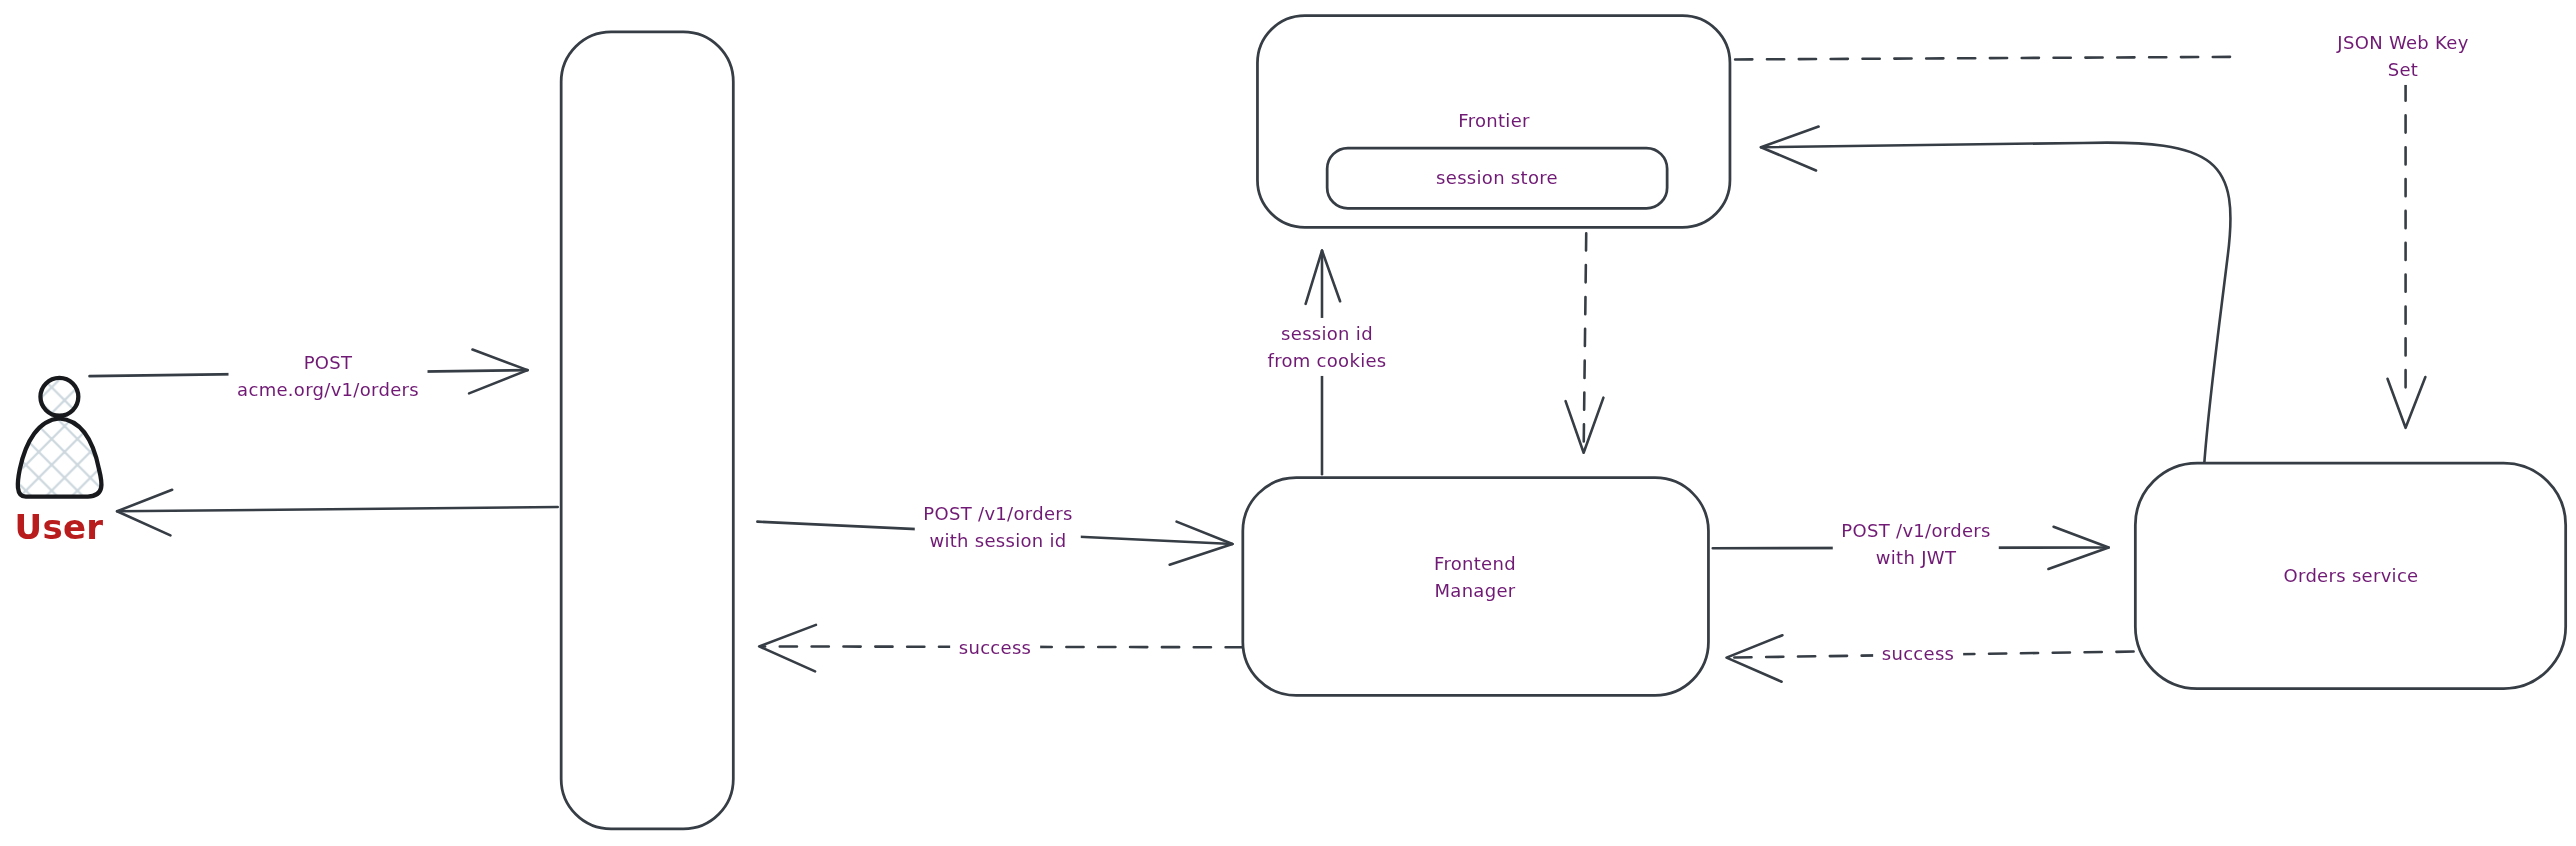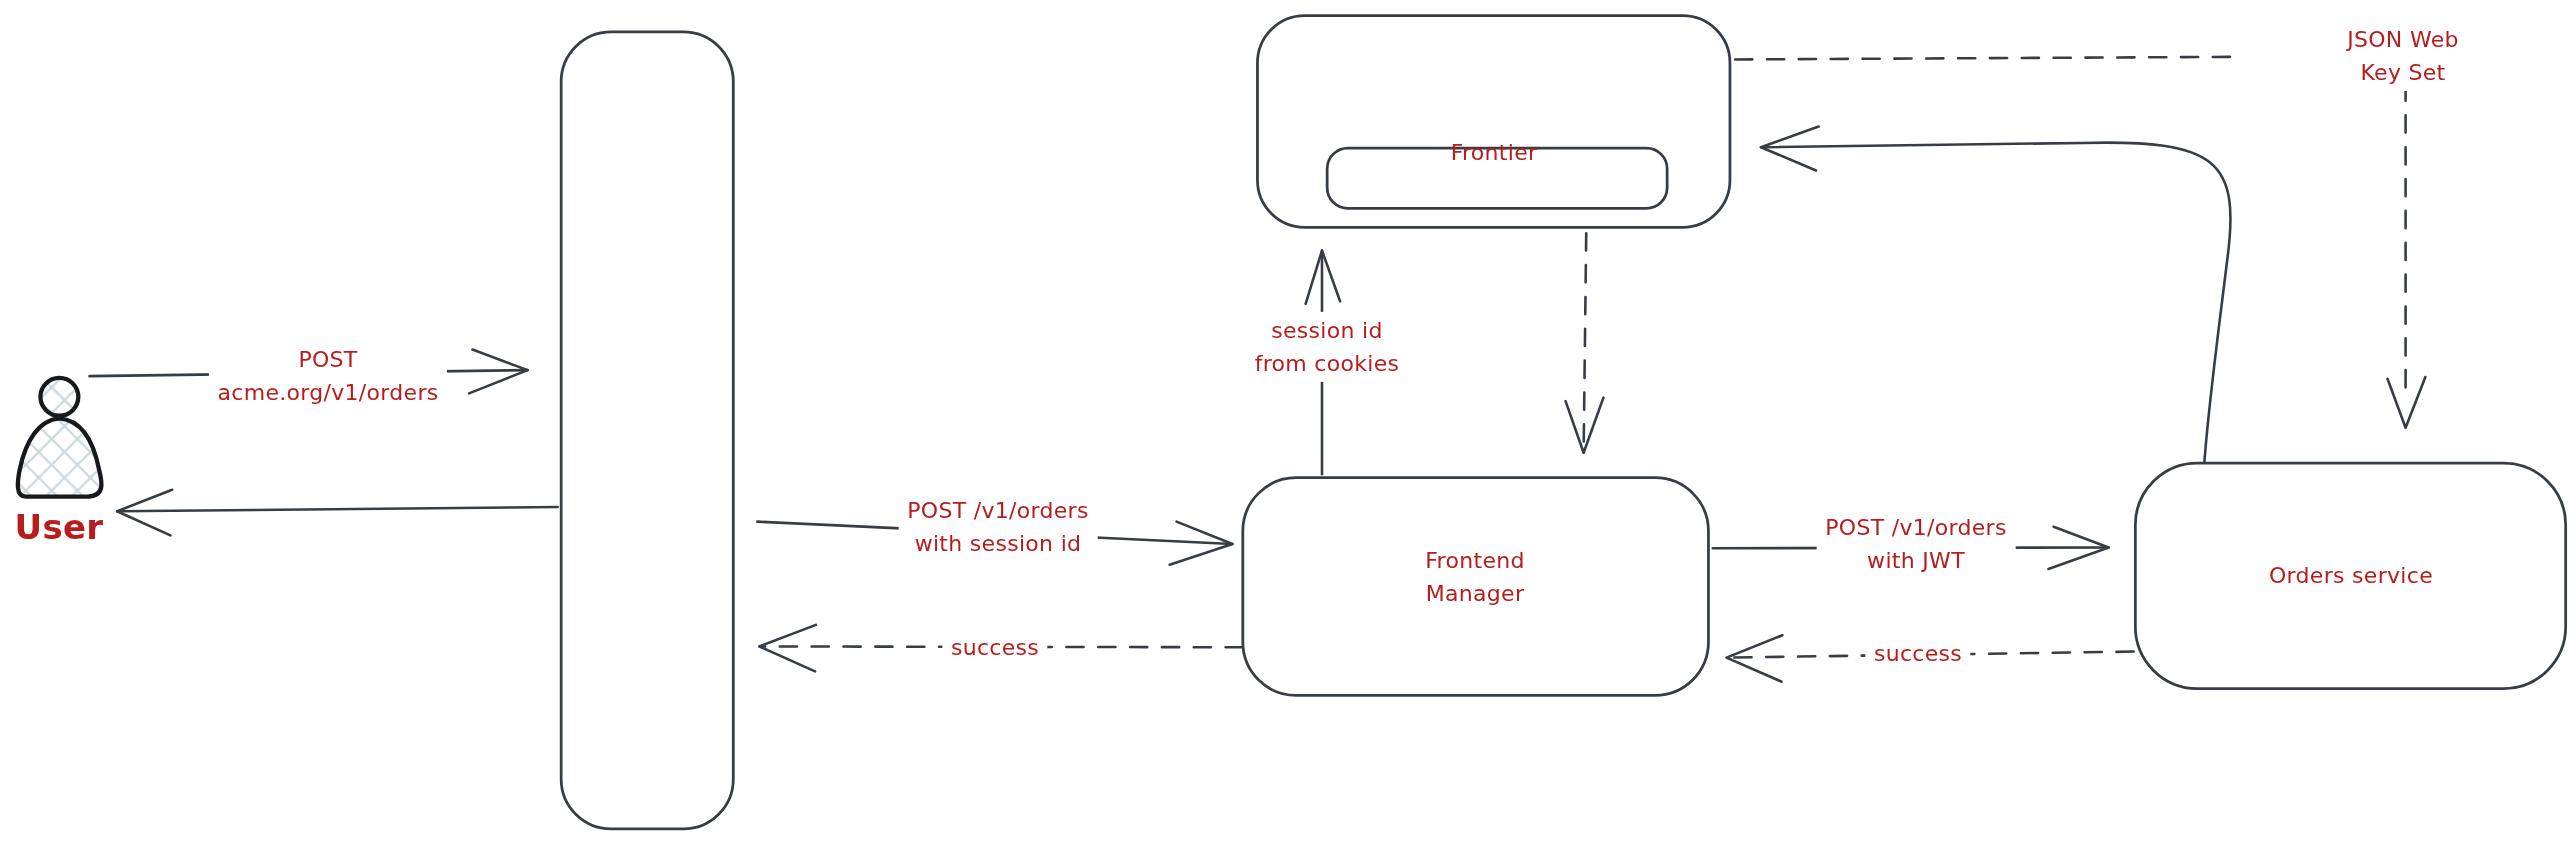--- a/index.html
+++ b/index.html
@@ -14,22 +14,22 @@
   #strokes {
     position: absolute;
     left: 0; top: 0;
     width: 2576px; height: 847px;
   }
   .lbl {
     position: absolute;
     transform: translate(-50%, -50%);
     white-space: pre-line;
     text-align: center;
-    color: #b91c1c;
-    font-size: 22px;
+    color: #701a75;
+    font-size: 18px;
     line-height: 1.52;
     background: #ffffff;
     padding: 1.7px 8.6px;
     letter-spacing: 0.3px;
   }
   .lbl.node-lbl { background: transparent; }
   .lbl.actor-lbl {
     color: #b91c1c;
     font-size: 34px;
     font-weight: 600;
@@ -117,21 +117,22 @@
     </g>
 
     <g stroke="#17191c" stroke-width="5" fill="url(#xhatch)" stroke-linejoin="round" stroke-linecap="round">
       <circle cx="69" cy="461" r="22"></circle>
       <path d="M 30 577 C 18 577 20 560 23 545 C 30 512 45 488 69 486 C 93 488 108 510 115 545 C 119 561 122 576 102 577 Z"></path>
     </g>
   </svg>
 
   <div class="lbl actor-lbl" style="left:59px;  top:528px;">User</div>
 
-  <div class="lbl node-lbl" style="left:1494px;top:120px;margin-top:32px;">Frontier</div>
+  <div class="lbl node-lbl" style="left:1494px;top:120px;">Frontier</div>
+  <div class="lbl node-lbl" style="left:1497px;top:177px;">session store</div>
   <div class="lbl node-lbl" style="left:1475px;top:577px;">Frontend
 Manager</div>
   <div class="lbl node-lbl" style="left:2351px;top:575px;">Orders service</div>
 
   <div class="lbl" style="left:328px; top:376px;text-align:center;">POST
 acme.org/v1/orders</div>
   <div class="lbl" style="left:998px;top:527px;">POST /v1/orders
 with session id</div>
   <div class="lbl" style="left:995px;top:647px;">success</div>
   <div class="lbl" style="left:1327px;top:347px;">session id

